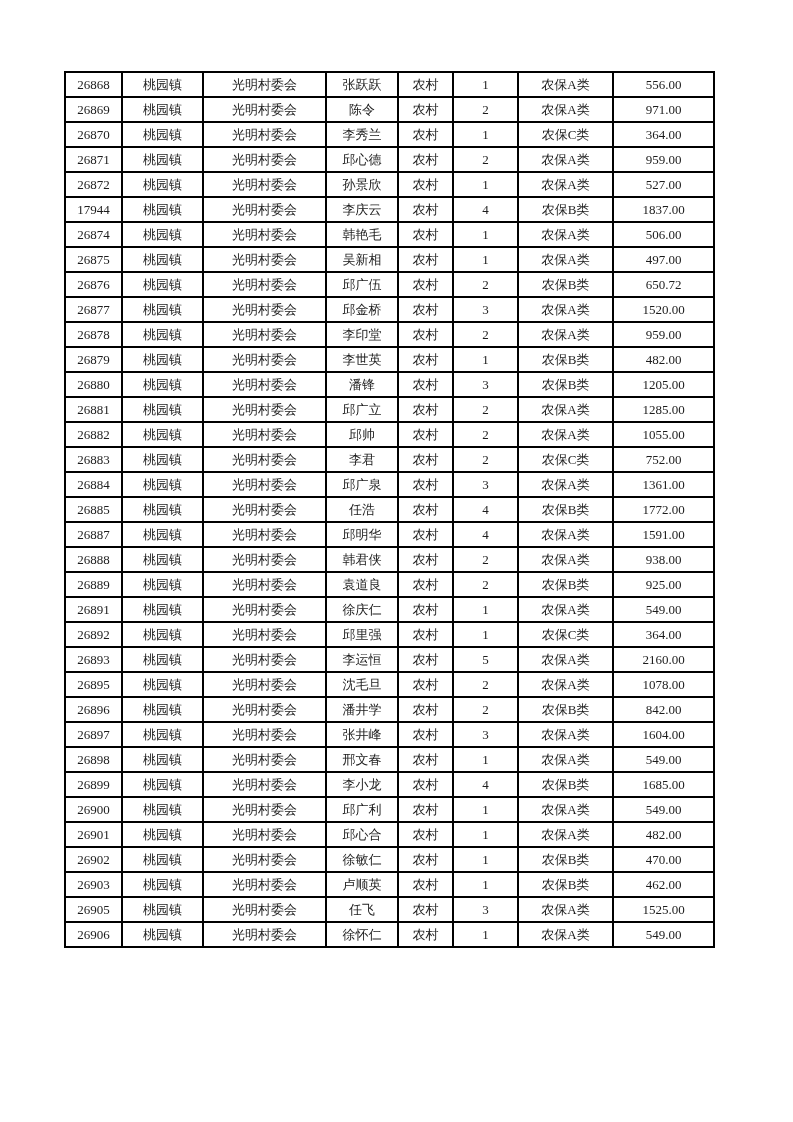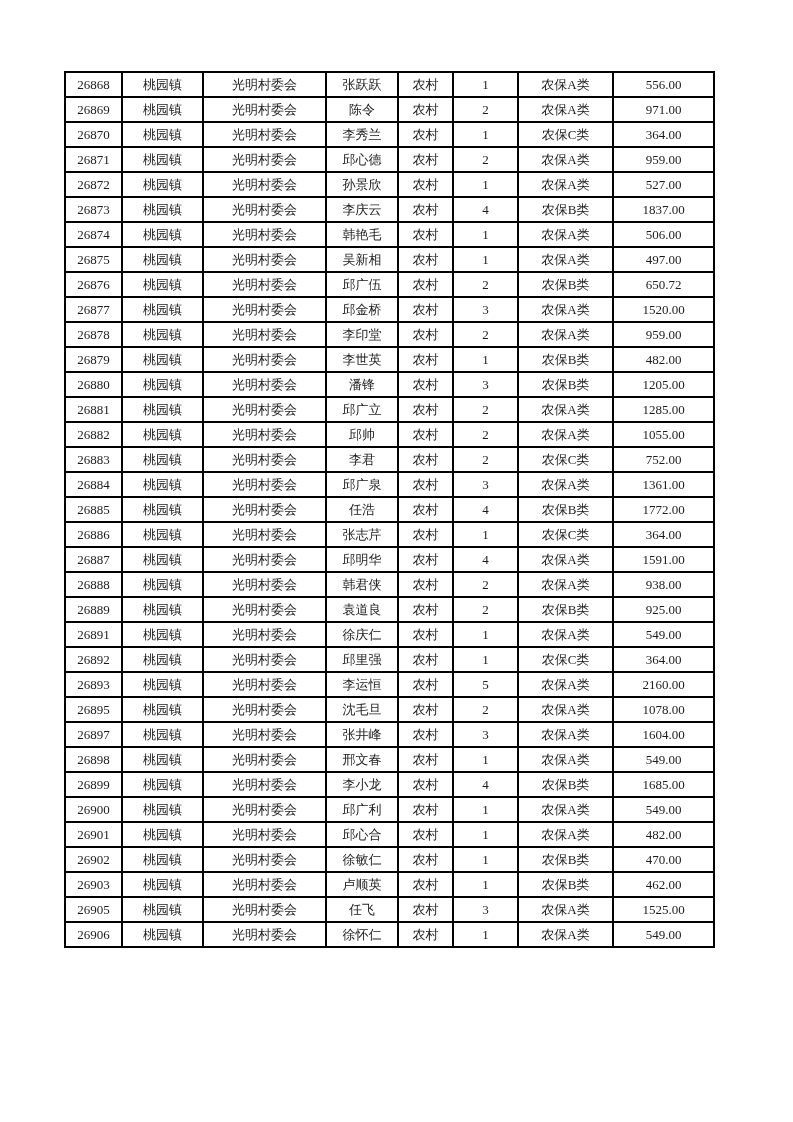--- a/index.html
+++ b/index.html
@@ -110,21 +110,21 @@
           <td>26872</td>
           <td>桃园镇</td>
           <td>光明村委会</td>
           <td>孙景欣</td>
           <td>农村</td>
           <td>1</td>
           <td>农保A类</td>
           <td>527.00</td>
         </tr>
         <tr>
-          <td>26873</td>
+          <td>17944</td>
           <td>桃园镇</td>
           <td>光明村委会</td>
           <td>李庆云</td>
           <td>农村</td>
           <td>4</td>
           <td>农保B类</td>
           <td>1837.00</td>
         </tr>
         <tr>
           <td>26874</td>
@@ -240,98 +240,98 @@
           <td>26885</td>
           <td>桃园镇</td>
           <td>光明村委会</td>
           <td>任浩</td>
           <td>农村</td>
           <td>4</td>
           <td>农保B类</td>
           <td>1772.00</td>
         </tr>
         <tr>
-          <td>26886</td>
-          <td>桃园镇</td>
-          <td>光明村委会</td>
-          <td>张志芹</td>
+          <td>26887</td>
+          <td>桃园镇</td>
+          <td>光明村委会</td>
+          <td>邱明华</td>
+          <td>农村</td>
+          <td>4</td>
+          <td>农保A类</td>
+          <td>1591.00</td>
+        </tr>
+        <tr>
+          <td>26888</td>
+          <td>桃园镇</td>
+          <td>光明村委会</td>
+          <td>韩君侠</td>
+          <td>农村</td>
+          <td>2</td>
+          <td>农保A类</td>
+          <td>938.00</td>
+        </tr>
+        <tr>
+          <td>26889</td>
+          <td>桃园镇</td>
+          <td>光明村委会</td>
+          <td>袁道良</td>
+          <td>农村</td>
+          <td>2</td>
+          <td>农保B类</td>
+          <td>925.00</td>
+        </tr>
+        <tr>
+          <td>26891</td>
+          <td>桃园镇</td>
+          <td>光明村委会</td>
+          <td>徐庆仁</td>
+          <td>农村</td>
+          <td>1</td>
+          <td>农保A类</td>
+          <td>549.00</td>
+        </tr>
+        <tr>
+          <td>26892</td>
+          <td>桃园镇</td>
+          <td>光明村委会</td>
+          <td>邱里强</td>
           <td>农村</td>
           <td>1</td>
           <td>农保C类</td>
           <td>364.00</td>
         </tr>
         <tr>
-          <td>26887</td>
-          <td>桃园镇</td>
-          <td>光明村委会</td>
-          <td>邱明华</td>
-          <td>农村</td>
-          <td>4</td>
-          <td>农保A类</td>
-          <td>1591.00</td>
-        </tr>
-        <tr>
-          <td>26888</td>
-          <td>桃园镇</td>
-          <td>光明村委会</td>
-          <td>韩君侠</td>
-          <td>农村</td>
-          <td>2</td>
-          <td>农保A类</td>
-          <td>938.00</td>
-        </tr>
-        <tr>
-          <td>26889</td>
-          <td>桃园镇</td>
-          <td>光明村委会</td>
-          <td>袁道良</td>
-          <td>农村</td>
-          <td>2</td>
-          <td>农保B类</td>
-          <td>925.00</td>
-        </tr>
-        <tr>
-          <td>26891</td>
-          <td>桃园镇</td>
-          <td>光明村委会</td>
-          <td>徐庆仁</td>
-          <td>农村</td>
-          <td>1</td>
-          <td>农保A类</td>
-          <td>549.00</td>
-        </tr>
-        <tr>
-          <td>26892</td>
-          <td>桃园镇</td>
-          <td>光明村委会</td>
-          <td>邱里强</td>
-          <td>农村</td>
-          <td>1</td>
-          <td>农保C类</td>
-          <td>364.00</td>
-        </tr>
-        <tr>
           <td>26893</td>
           <td>桃园镇</td>
           <td>光明村委会</td>
           <td>李运恒</td>
           <td>农村</td>
           <td>5</td>
           <td>农保A类</td>
           <td>2160.00</td>
         </tr>
         <tr>
           <td>26895</td>
           <td>桃园镇</td>
           <td>光明村委会</td>
           <td>沈毛旦</td>
           <td>农村</td>
           <td>2</td>
           <td>农保A类</td>
           <td>1078.00</td>
+        </tr>
+        <tr>
+          <td>26896</td>
+          <td>桃园镇</td>
+          <td>光明村委会</td>
+          <td>潘井学</td>
+          <td>农村</td>
+          <td>2</td>
+          <td>农保B类</td>
+          <td>842.00</td>
         </tr>
         <tr>
           <td>26897</td>
           <td>桃园镇</td>
           <td>光明村委会</td>
           <td>张井峰</td>
           <td>农村</td>
           <td>3</td>
           <td>农保A类</td>
           <td>1604.00</td>

